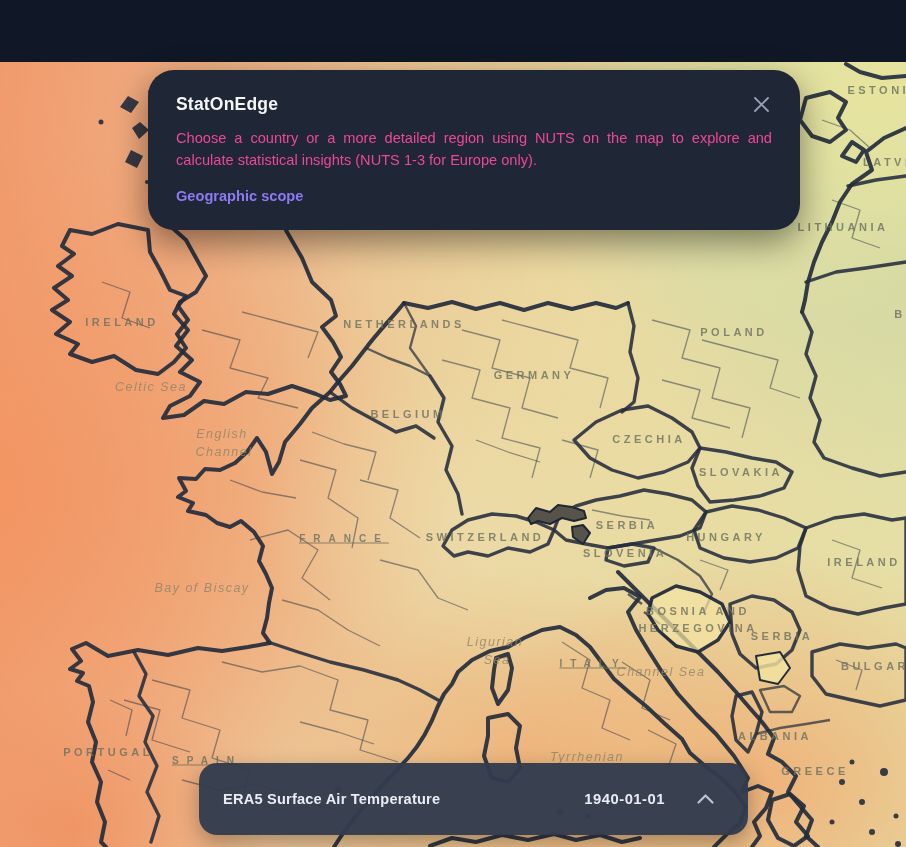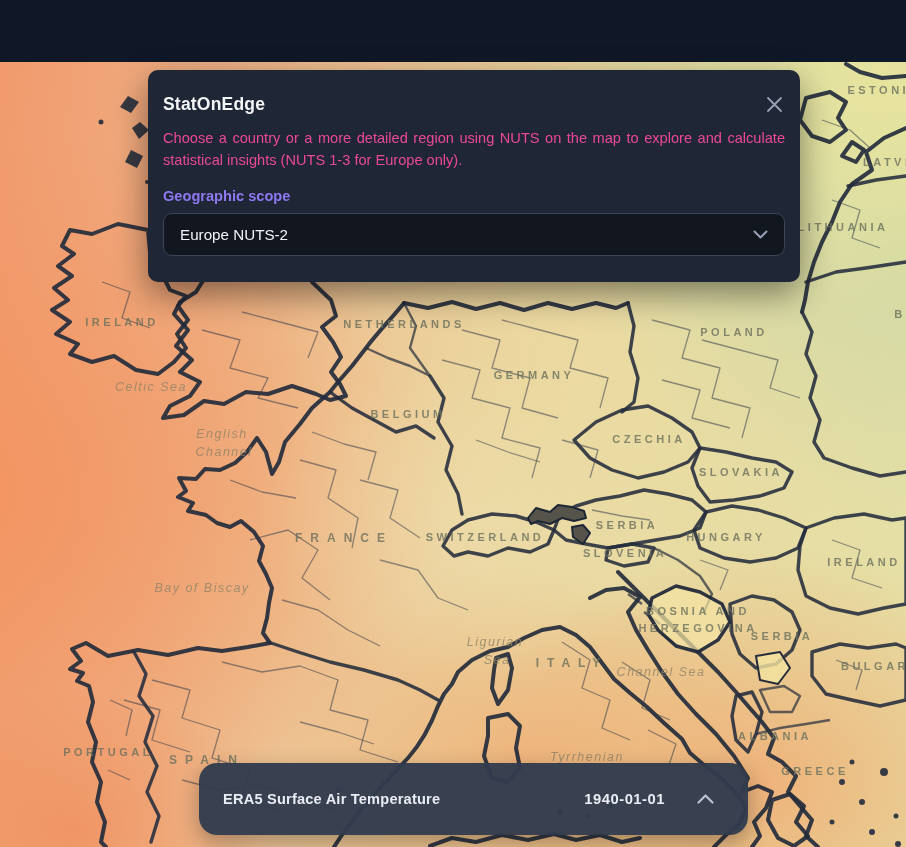--- a/index.html
+++ b/index.html
@@ -28,29 +28,29 @@
   .nuts{fill:none;stroke:#2c3547;stroke-width:1.3;opacity:.5;stroke-linejoin:round;}
   .isle{fill:#242c3c;stroke:none;opacity:.9;}
   .litefill{fill:rgba(244,230,166,0.75);stroke:#242c3c;stroke-width:3.4;stroke-linejoin:round;opacity:.95;}
   .litefill2{fill:rgba(244,228,160,0.8);stroke:#242c3c;stroke-width:2;stroke-linejoin:round;}
   .tirol{fill:#56544a;stroke:#1e2636;stroke-width:2;stroke-linejoin:round;}
 
   
   #map-labels{position:absolute;inset:0;z-index:3;pointer-events:none;}
   .maplabel{position:absolute;transform:translate(-50%,-50%);white-space:nowrap;}
   .maplabel.country{font-size:11px;font-weight:700;letter-spacing:3.5px;color:rgba(108,113,94,0.8);}
-  .maplabel.country.wide{font-size:12px;letter-spacing:8px;}
+  .maplabel.country.wide{font-size:10px;letter-spacing:8px;text-decoration:underline;}
   .maplabel.sea{font-style:italic;font-size:12.5px;letter-spacing:1.5px;color:rgba(142,131,104,0.78);}
 
   
   .topbar{position:absolute;left:0;top:0;width:906px;height:62px;background:#101726;z-index:5;}
 
   
   .modal{position:absolute;left:148px;top:70px;width:652px;z-index:10;box-sizing:border-box;
-         background:#1f2635;border-radius:10px;padding:24px 15px 26px;
+         background:#1f2635;border-radius:26px;padding:24px 28px 26px;
          box-shadow:0 12px 34px rgba(0,0,0,.45);}
   .modal-head{display:flex;align-items:center;justify-content:space-between;}
   .modal-title{font-size:17.5px;font-weight:700;color:#f4f5f7;letter-spacing:.2px;}
   .close-btn{background:none;border:none;cursor:pointer;padding:2px;line-height:0;}
   .close-btn svg{stroke:#98a1b3;}
   .modal-desc{margin-top:13px;font-size:14.6px;line-height:21.5px;color:#ec4899;text-align:justify;}
   .scope-label{margin-top:17px;font-size:14.6px;font-weight:700;color:#8f79f2;}
   .select{margin-top:9px;height:43px;box-sizing:border-box;display:flex;align-items:center;
           background:#11161f;border:1px solid #3c4456;border-radius:9px;padding:0 16px;
           color:#f1f3f7;font-size:15.2px;cursor:pointer;}
@@ -195,21 +195,21 @@
       <span class="maplabel country" style="left: 726px; top: 537px;">HUNGARY</span>
       <span class="maplabel country" style="left: 864px; top: 562px;">IRELAND</span>
       <span class="maplabel country" style="left: 698px; top: 611px;">BOSNIA AND</span>
       <span class="maplabel country" style="left: 698px; top: 628px;">HERZEGOVINA</span>
       <span class="maplabel country" style="left: 782px; top: 636px;">SERBIA</span>
       <span class="maplabel country" style="left: 884px; top: 666px;">BULGARIA</span>
       <span class="maplabel country" style="left: 751px; top: 736px; margin-left: 24px;">ALBANIA</span>
       <span class="maplabel country" style="left: 815px; top: 771px;">GREECE</span>
       <span class="maplabel country" style="left: 108px; top: 752px;">PORTUGAL</span>
       <span class="maplabel country wide" style="left: 207px; top: 760px;">SPAIN</span>
-      <span class="maplabel country wide" style="left: 550px; top: 663px; padding-left: 44px;">ITALY</span>
+      <span class="maplabel country wide" style="left: 571px; top: 663px; padding-left: 44px;">ITALY</span>
       <span class="maplabel sea" style="left: 151px; top: 387px;">Celtic Sea</span>
       <span class="maplabel sea" style="left: 222px; top: 434px;">English</span>
       <span class="maplabel sea" style="left: 224px; top: 452px;">Channel</span>
       <span class="maplabel sea" style="left: 202px; top: 588px;">Bay of Biscay</span>
       <span class="maplabel sea" style="left: 495px; top: 642px;">Ligurian</span>
       <span class="maplabel sea" style="left: 497px; top: 660px;">Sea</span>
       <span class="maplabel sea" style="left: 661px; top: 672px;">Channel Sea</span>
       <span class="maplabel sea" style="left: 587px; top: 757px;">Tyrrhenian</span>
     </div>
 
@@ -221,28 +221,20 @@
       <button class="close-btn" aria-label="Close">
         <span>
           <svg width="17" height="17" viewBox="0 0 17 17" fill="none" stroke-width="1.8" stroke-linecap="round">
             <path d="M2,2 L15,15 M15,2 L2,15"></path>
           </svg>
         </span>
       </button>
     </div>
     <p class="modal-desc">Choose a country or a more detailed region using NUTS on the map to explore and calculate statistical insights (NUTS 1-3 for Europe only).</p>
     <div class="scope-label">Geographic scope</div>
-    <div class="select">
-      <span>Europe NUTS-2</span>
-      <span class="chev">
-        <svg width="15" height="9" viewBox="0 0 15 9" fill="none" stroke="#97a0b4" stroke-width="2" stroke-linecap="round" stroke-linejoin="round">
-          <path d="M1.5,1.5 L7.5,7.5 L13.5,1.5"></path>
-        </svg>
-      </span>
-    </div>
   </section>
 
   <section class="timebar">
     <span class="tb-title">ERA5 Surface Air Temperature</span>
     <span class="tb-right">
       <span class="tb-date">1940-01-01</span>
       <button class="tb-collapse" aria-label="Collapse">
         <span>
           <svg width="17" height="10" viewBox="0 0 17 10" fill="none" stroke="#b9c3d4" stroke-width="2.2" stroke-linecap="round" stroke-linejoin="round">
             <path d="M1.5,8.5 L8.5,1.5 L15.5,8.5"></path>

